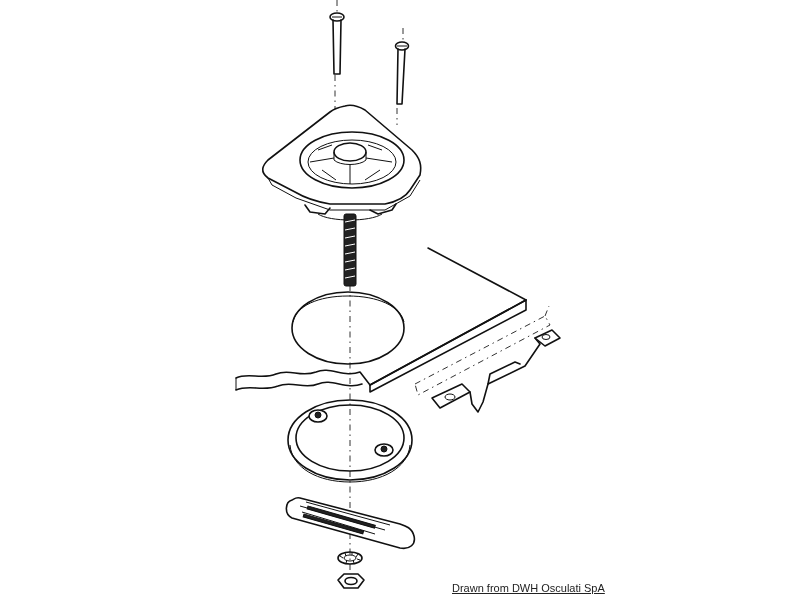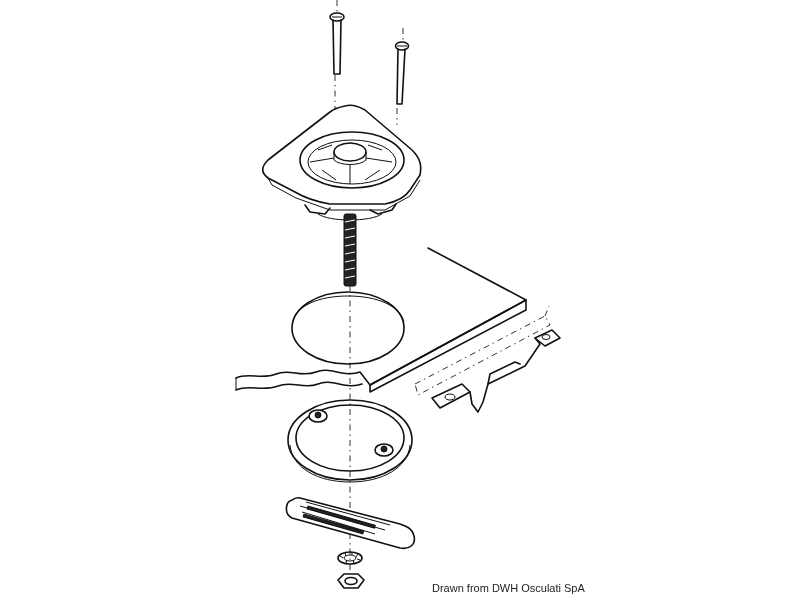--- a/index.html
+++ b/index.html
@@ -1,20 +1,20 @@
 <!DOCTYPE html>
 <html><head>
 <meta charset="utf-8">
 <style>
   html, body { margin: 0; padding: 0; background: #ffffff; }
   body { width: 800px; height: 600px; position: relative; overflow: hidden;
          font-family: "Liberation Sans", sans-serif; }
   #drawing { position: absolute; left: 0; top: 0; width: 800px; height: 600px; }
-  .caption { position: absolute; left: 432px; top: 582px; font-size: 11px;
-             color: #222; font-family: "Liberation Sans", sans-serif; white-space: nowrap; }
+  .caption { position: absolute; left: 452px; top: 582px; font-size: 11px;
+             color: #222; font-family: "Liberation Sans", sans-serif; white-space: nowrap; text-decoration: underline; }
   .ln { fill: none; stroke: #111; stroke-width: 1.6; stroke-linejoin: round; stroke-linecap: round; }
   .thin { fill: none; stroke: #111; stroke-width: 1; }
   .dash { fill: none; stroke: #333; stroke-width: 1; stroke-dasharray: 6 4 1.5 4; }
   .fill-dk { fill: #222; stroke: #111; stroke-width: 1; }
   .fill-w { fill: #fff; stroke: #111; stroke-width: 1.6; stroke-linejoin: round; }
 </style>
 </head>
 <body>
 
 <svg id="drawing" viewBox="0 0 800 600" xmlns="http://www.w3.org/2000/svg">

